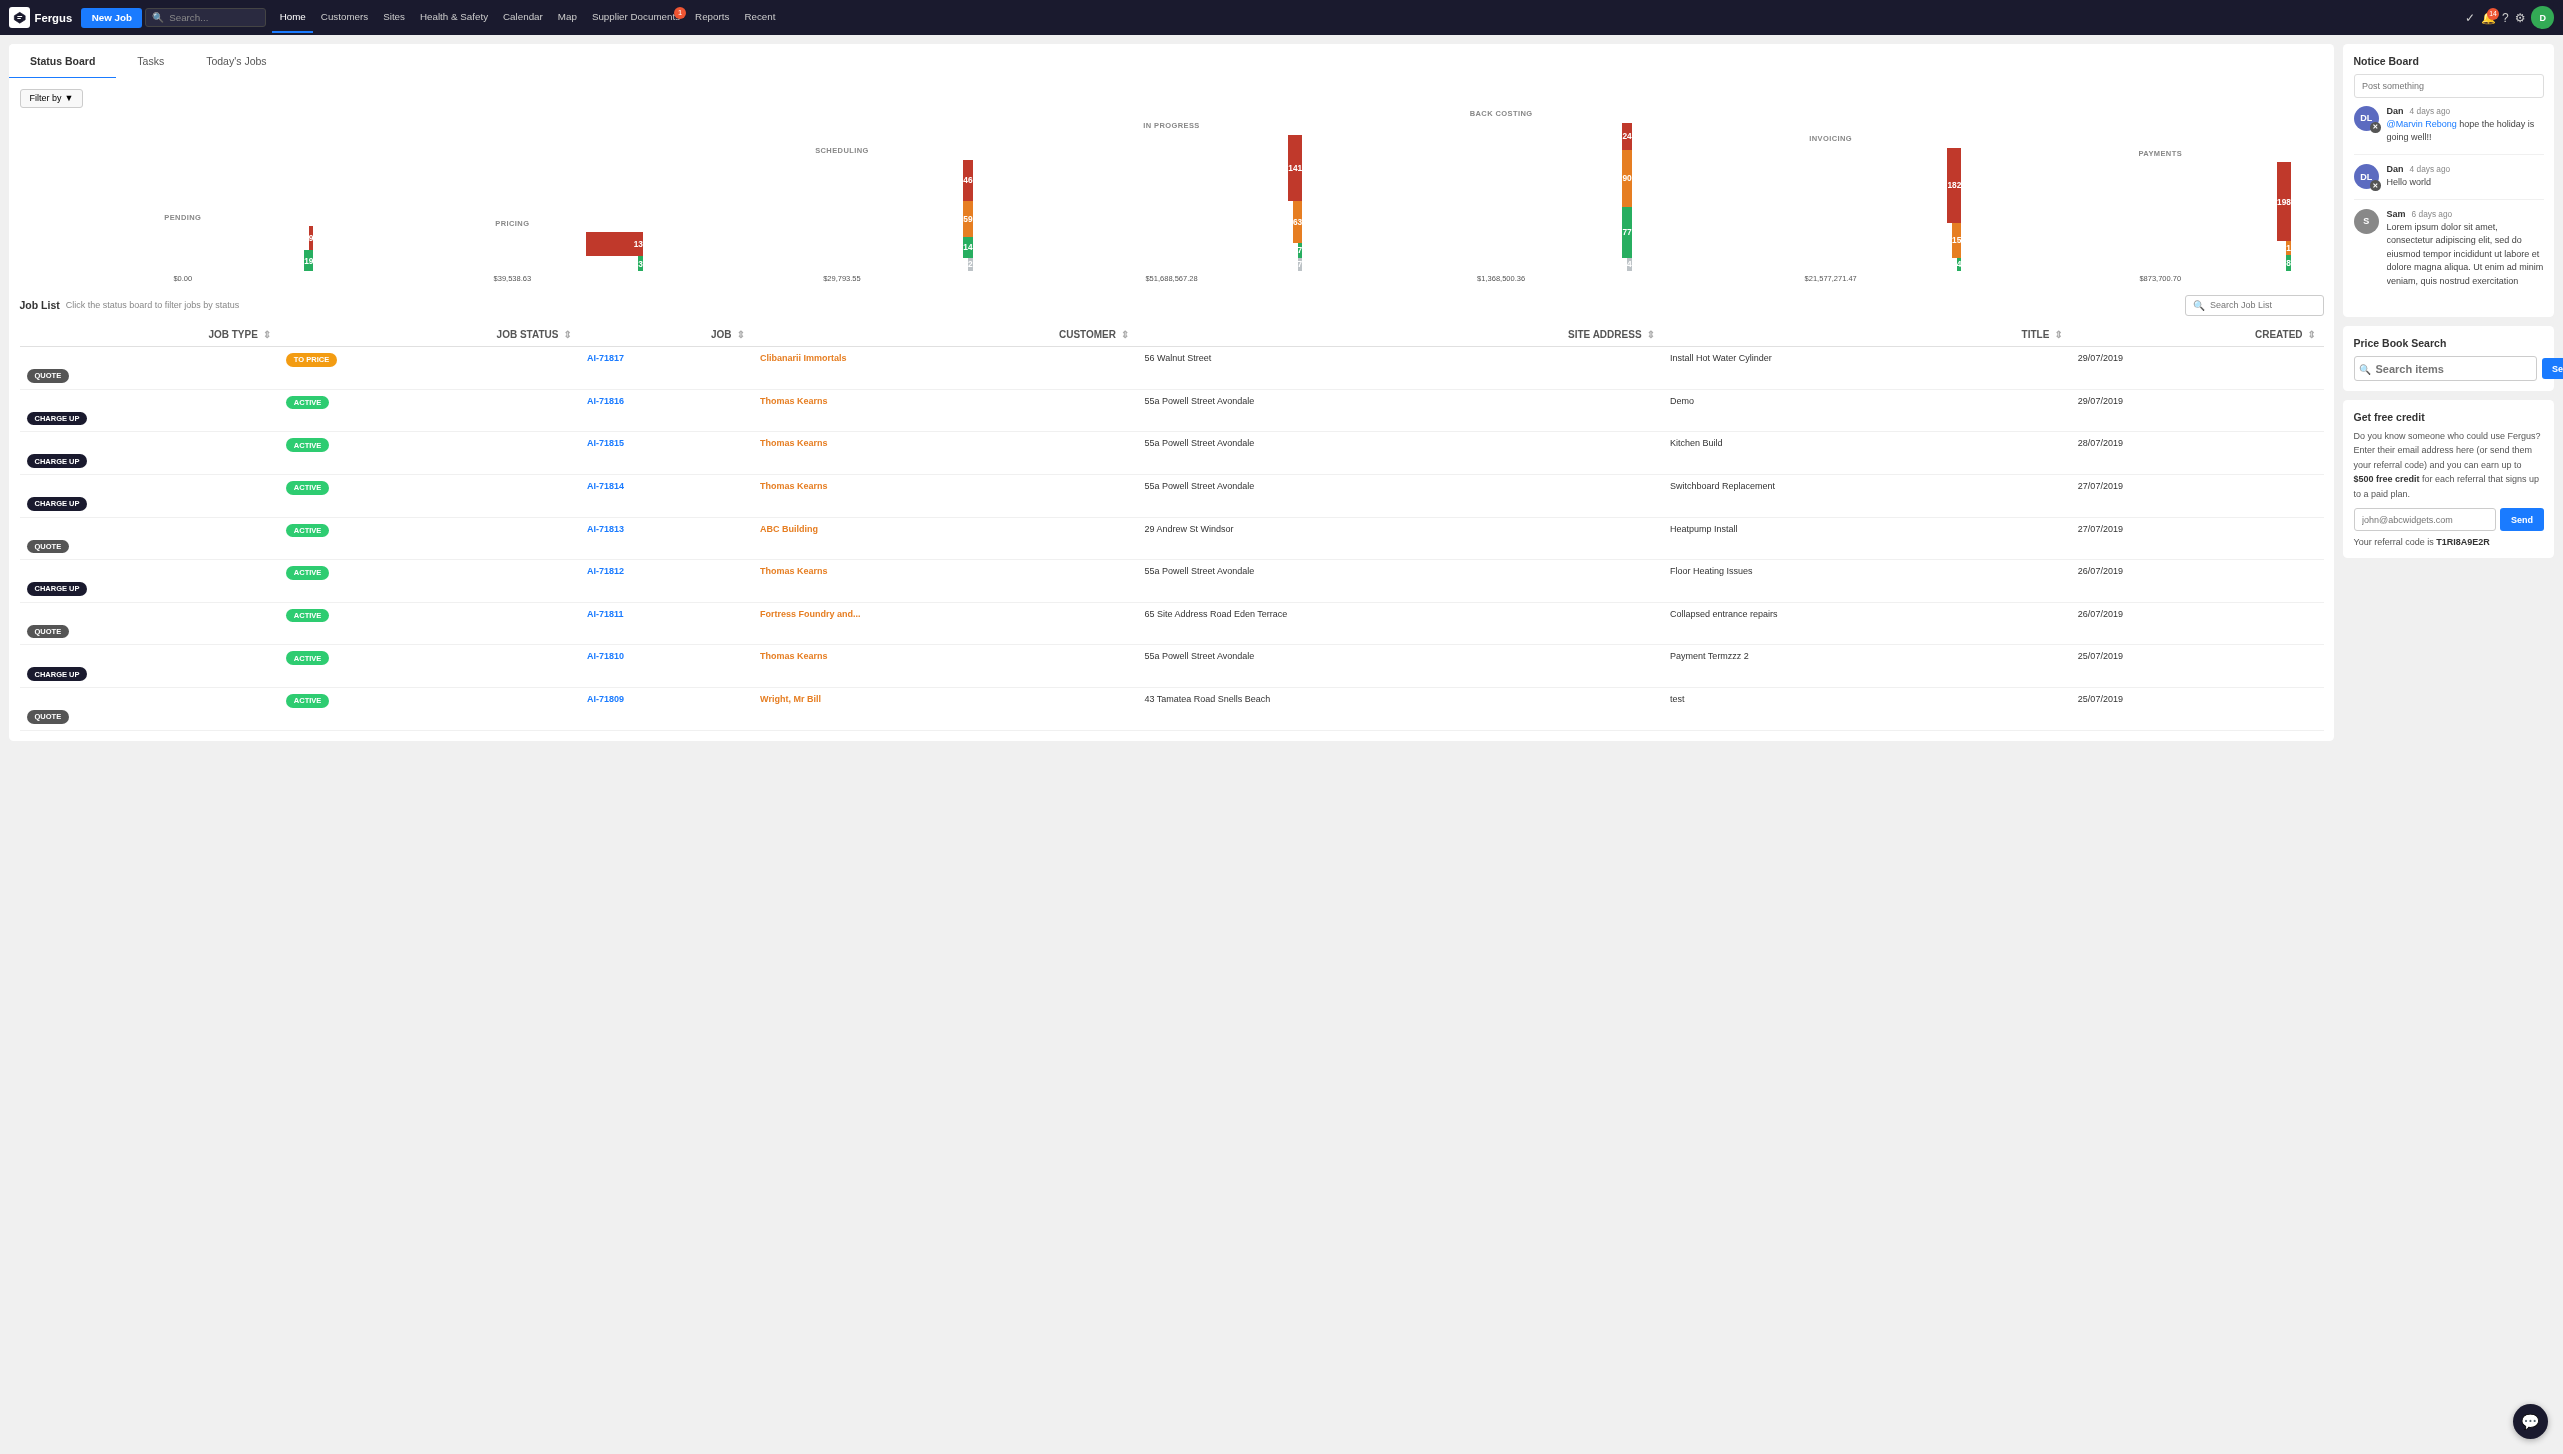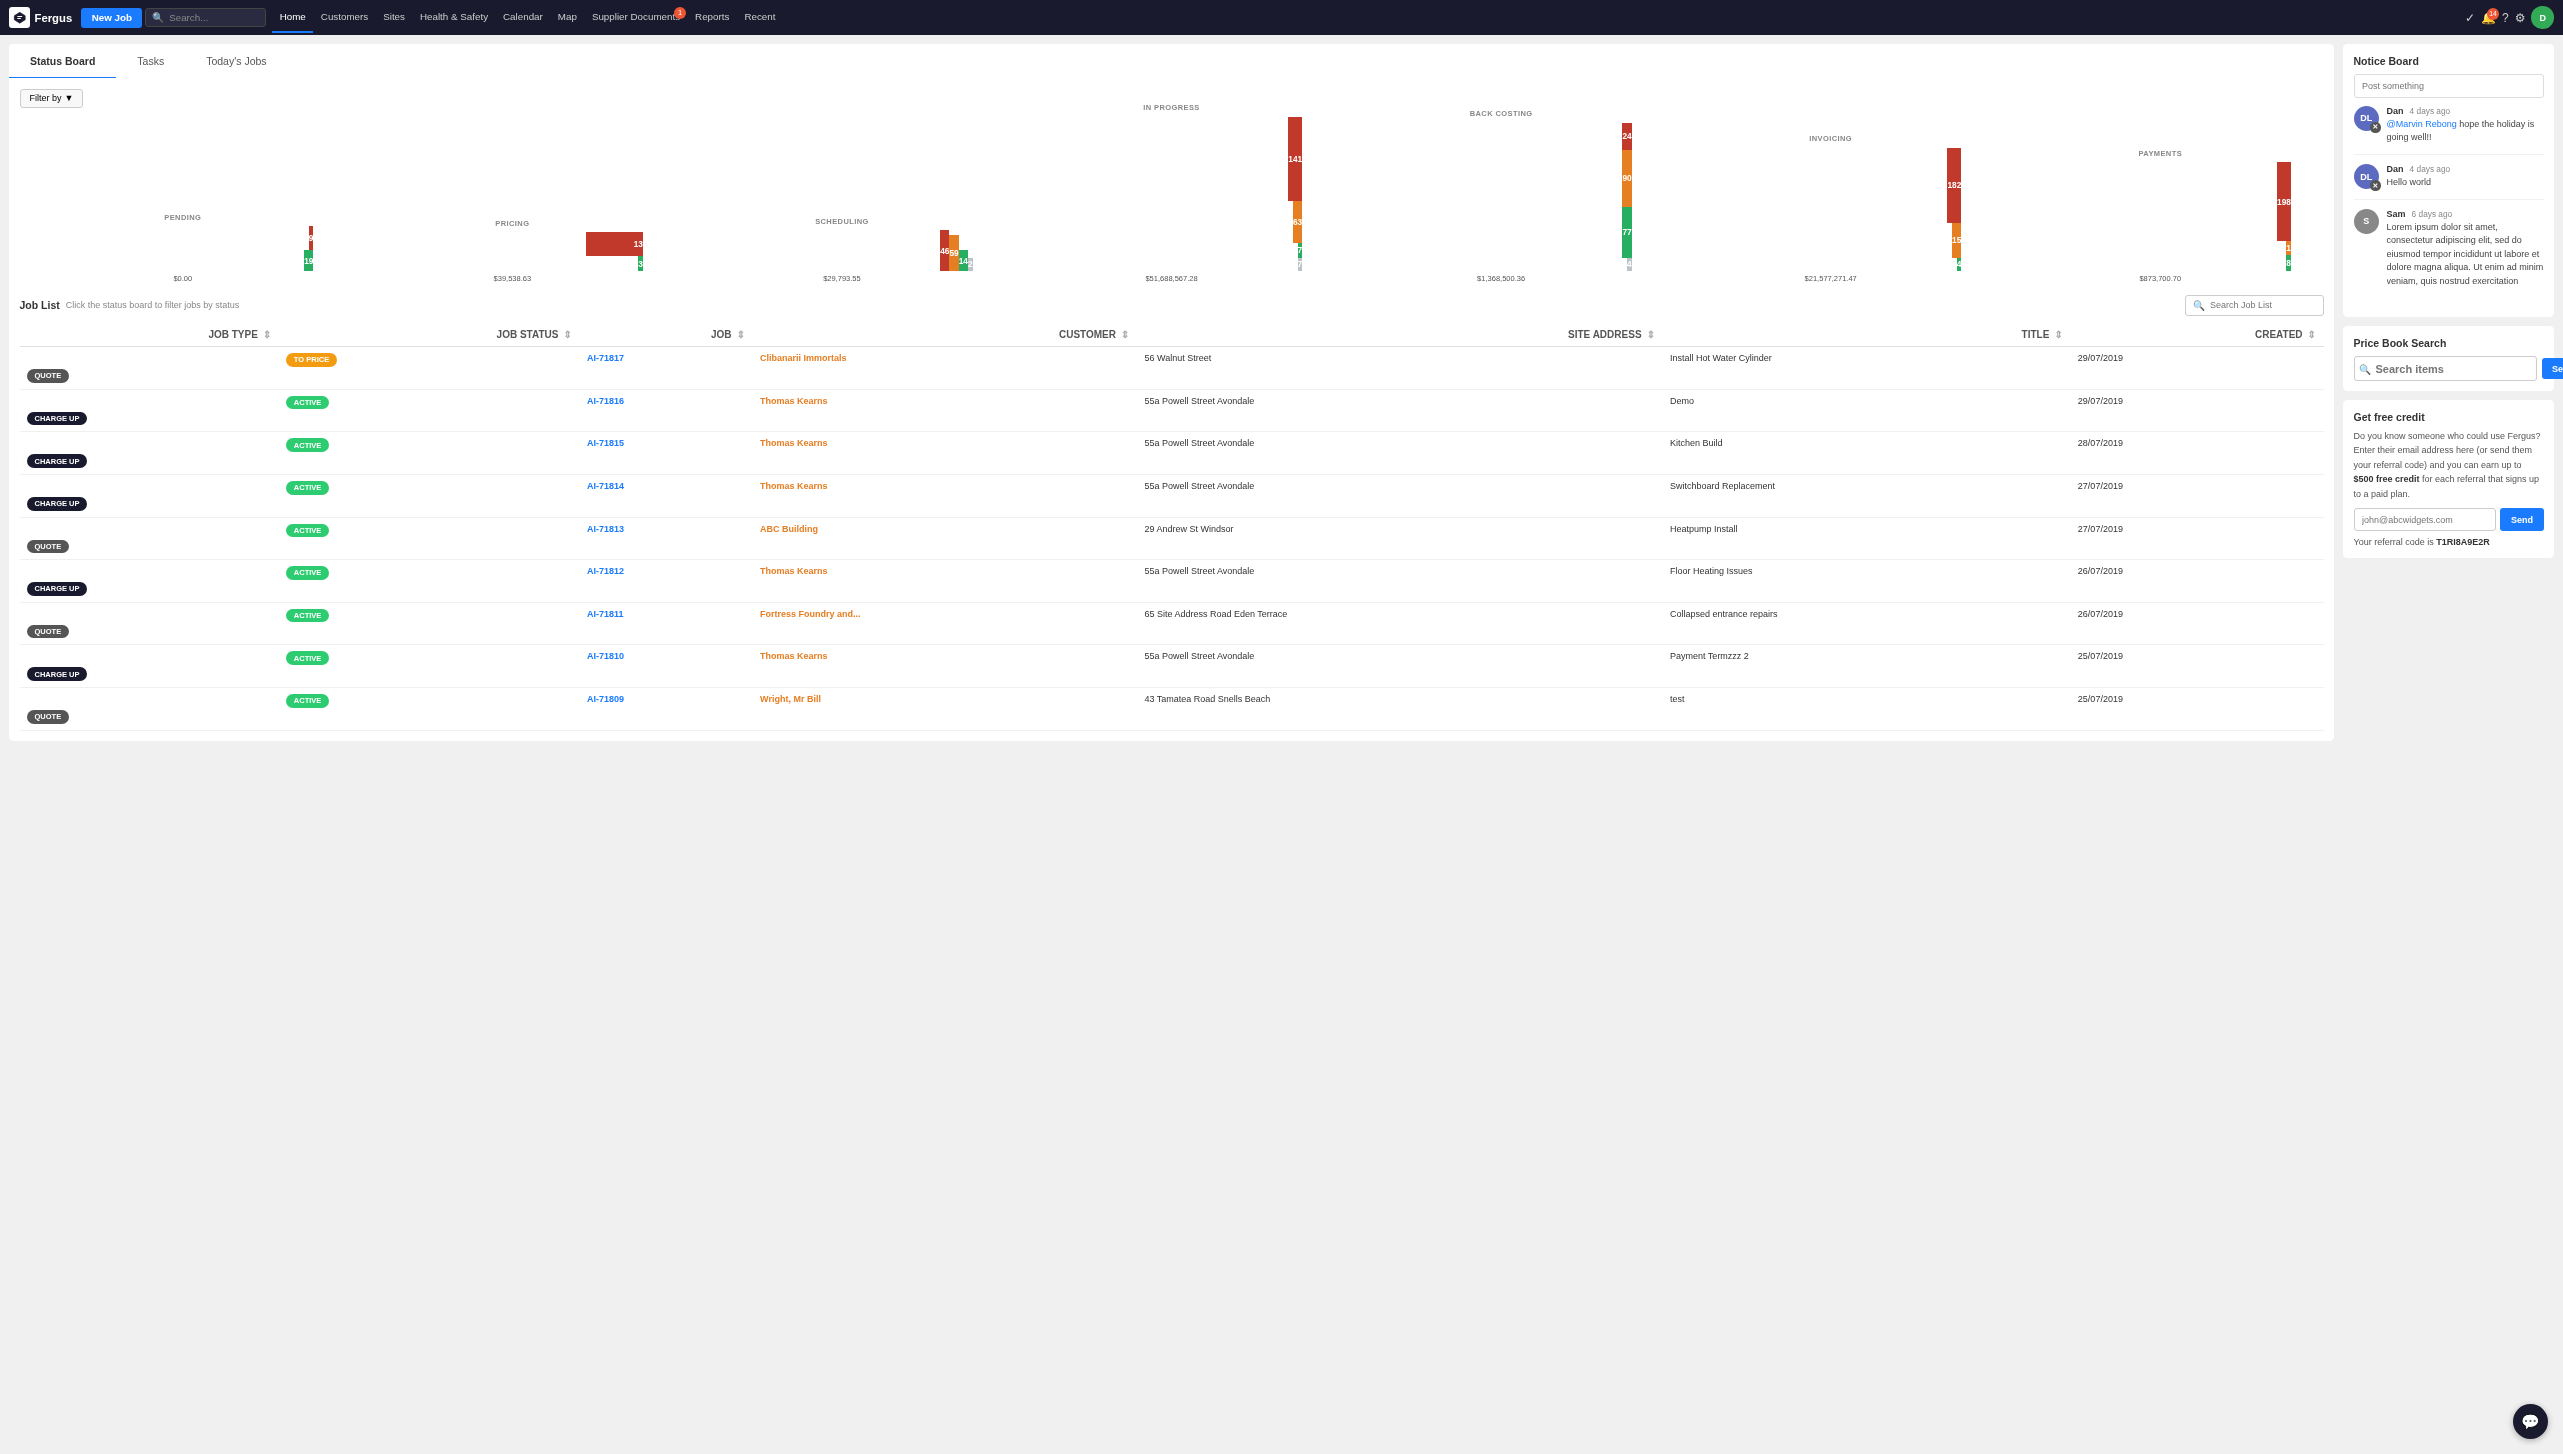--- a/index.html
+++ b/index.html
@@ -217,33 +217,33 @@
             <div class="chart-col-label">PRICING</div>
             <div class="chart-bar-wrap" style="flex:1; width:80%; display:flex; flex-direction:column; justify-content:flex-end;">
               <div class="bar-seg red" style="height:24px;padding-left:48px;">13</div>
               <div class="bar-seg green" style="height:15px;">3</div>
             </div>
             <div class="chart-amount">$39,538.63</div>
           </div>
 
           <div class="chart-col">
             <div class="chart-col-label">SCHEDULING</div>
-            <div class="chart-bar-wrap" style="flex:1; width:80%; display:flex; justify-content:flex-end;text-align:center;">
+            <div class="chart-bar-wrap" style="flex:1; width:80%; display:flex; flex-direction:column; justify-content:flex-end;text-align:center;">
               <div class="bar-seg red" style="height:41px;">46</div>
               <div class="bar-seg orange" style="height:36px;">59</div>
               <div class="bar-seg green" style="height:21px;">14</div>
               <div class="bar-seg gray" style="height:12px;">2</div>
             </div>
             <div class="chart-amount">$29,793.55</div>
           </div>
 
           <div class="chart-col">
             <div class="chart-col-label">IN PROGRESS</div>
             <div class="chart-bar-wrap" style="flex:1; width:80%; display:flex; flex-direction:column; justify-content:flex-end;">
-              <div class="bar-seg red" style="height:84px;">141</div>
+              <div class="bar-seg red" style="height:66px;">141</div>
               <div class="bar-seg orange" style="height:42px;">63</div>
               <div class="bar-seg green" style="height:15px;">7</div>
               <div class="bar-seg gray" style="height:12.8px;">7</div>
             </div>
             <div class="chart-amount">$51,688,567.28</div>
           </div>
 
           <div class="chart-col">
             <div class="chart-col-label">BACK COSTING</div>
             <div class="chart-bar-wrap" style="flex:1; width:80%; display:flex; flex-direction:column; justify-content:flex-end;">

